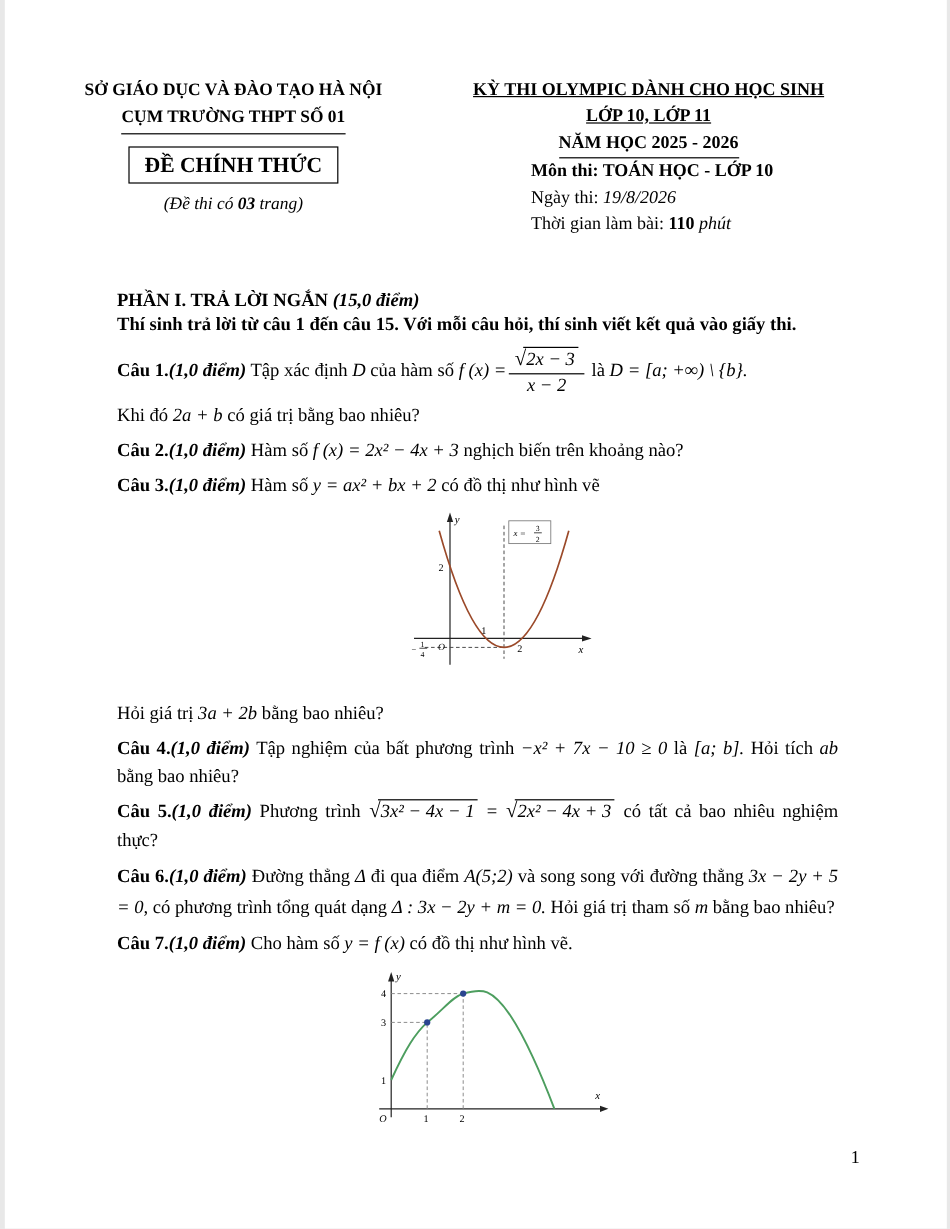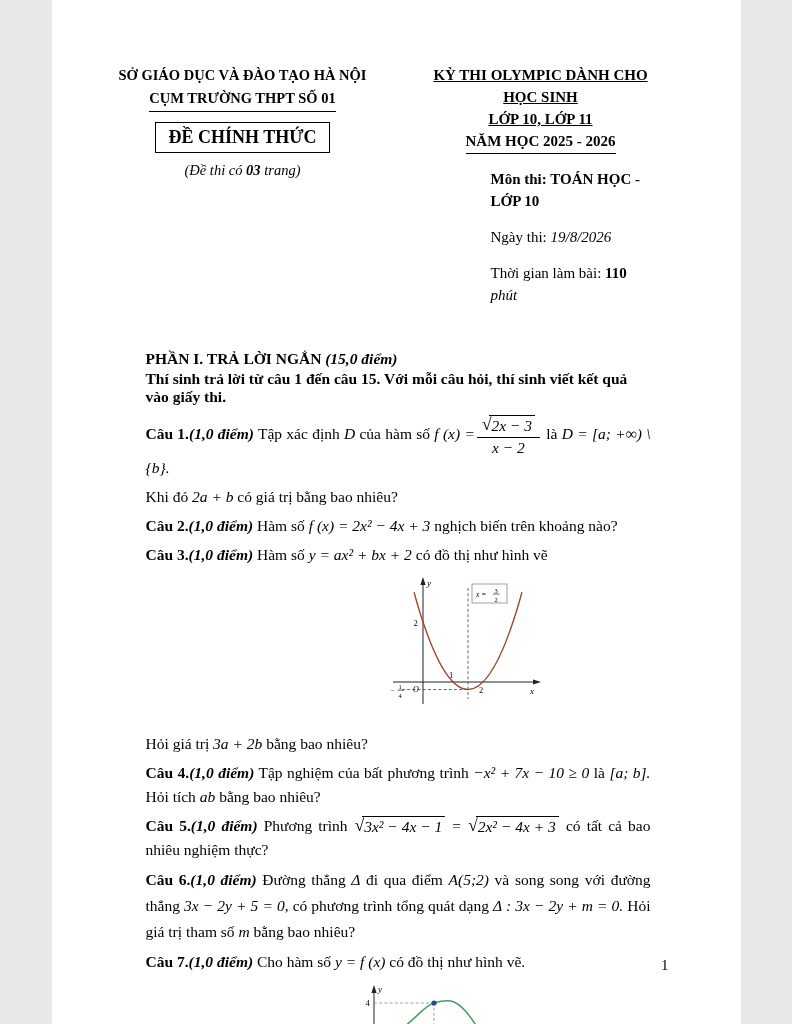--- a/index.html
+++ b/index.html
@@ -1,34 +1,34 @@
 <!DOCTYPE html>
 <html><head>
 <meta charset="utf-8">
 <style>
   * { margin:0; padding:0; box-sizing:border-box; }
   html,body { background:#e8e8e8; }
   .page {
-    width:689px; height:1024px; margin:0 auto; background:#ffffff;
+    width:785px; height:1024px; margin:0 auto; background:#ffffff;
     position:relative; overflow:hidden; color:#000;
     font-family:"Liberation Serif", serif; font-size:15.5px;
   }
   .b { font-weight:bold; }
   .i { font-style:italic; }
   .bi { font-weight:bold; font-style:italic; }
   .m { font-style:italic; }
   .u { display:inline-block; border-bottom:1.4px solid #000; padding-bottom:1px; }
   .center { text-align:center;text-decoration:underline; }
 
   .header { display:flex; padding:64px 86px 0 57px; }
   .h-left { width:268px; text-align:center; font-size:14.5px; line-height:23px; }
   .h-left .dept { white-space:nowrap; }
   .exam-box { display:inline-block; border:1.6px solid #000; padding:3px 12px; font-weight:bold; margin:10px 0 6px; font-size:18px; }
   .h-right { flex:1; padding-left:50px; font-size:15px; line-height:22px; }
-  .h-right .meta { text-align:left; margin-left:64px;margin-top:14px; }
+  .h-right .meta { text-align:left; margin-left:64px; }
 
   .body { padding:44px 90px 0 94px; }
   .sec-title { margin-bottom:2px; }
   .instruction { margin-bottom:9px; }
   .q { line-height:24px; text-align:justify; margin-bottom:5px; }
   .q6 { line-height:26px; }
 
   .frac { display:inline-block; vertical-align:middle; text-align:center; line-height:1.15; margin:0 2px; }
   .frac .num { display:block; border-bottom:1.1px solid #000; padding:0 4px 1px; }
   .frac .den { display:block; padding-top:1px; }

